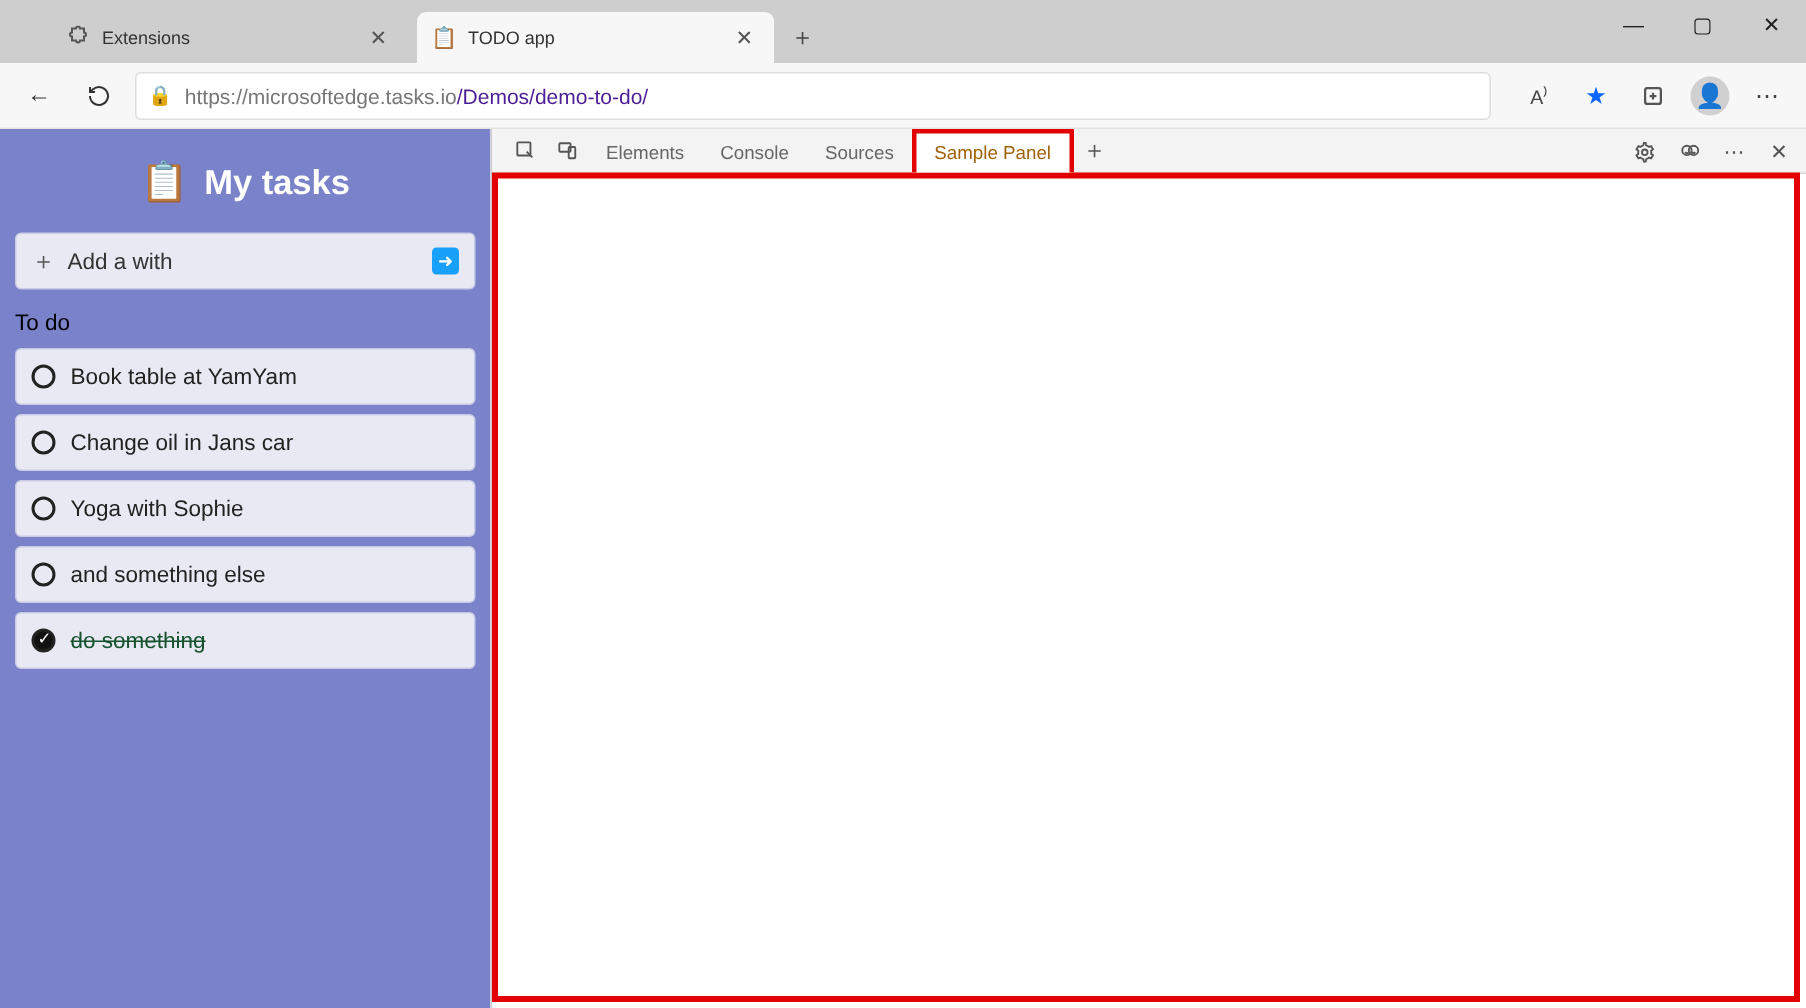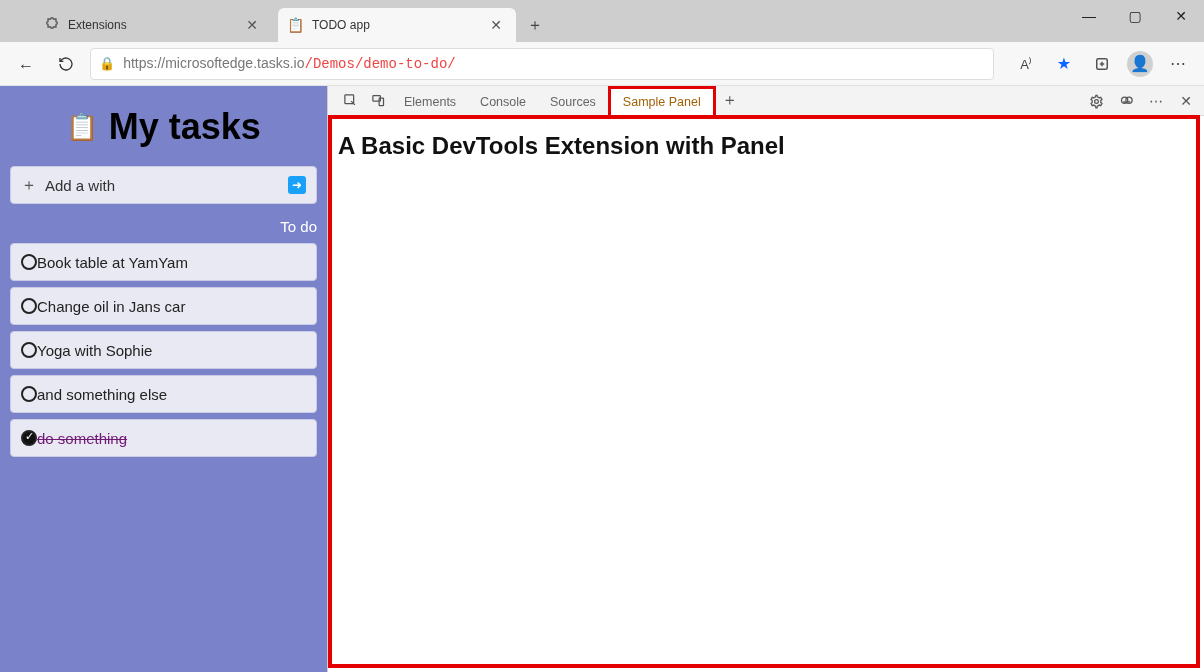--- a/index.html
+++ b/index.html
@@ -16,42 +16,42 @@
     .win-controls { position: absolute; right: 0; top: 0; height: 32px; display: flex; }
     .win-controls span { width: 46px; display: flex; align-items: center; justify-content: center; font-size: 14px; color: #222; }
 
     
     .toolbar { height: 44px; background: #f7f7f7; display: flex; align-items: center; padding: 0 10px; gap: 8px; border-bottom: 1px solid #e1e1e1; }
     .nav-btn { width: 32px; height: 32px; display: flex; align-items: center; justify-content: center; font-size: 16px; color: #333; border-radius: 4px; }
     .nav-btn.refresh svg { width:16px; height:16px; }
     .addr-wrap { flex: 1; height: 32px; background: #fff; border: 1px solid #ddd; border-radius: 4px; display: flex; align-items: center; padding: 0 8px; gap: 8px; font-size: 14px; color: #555; }
     .addr-wrap .lock { color: #666; font-size: 13px; }
     .url-host { color: #777; }
-    .url-path { color: #ef4444; font-family: Liberation Mono, monospace; }
+    .url-path { color: #4c1d95; }
     .right-icons { display: flex; align-items: center; gap: 6px; margin-left: 8px; }
     .right-icons .icon-btn { width: 32px; height: 32px; display: flex; align-items: center; justify-content: center; font-size: 16px; color: #444; border-radius: 4px; }
     .avatar { width: 26px; height: 26px; border-radius: 50%; background: #d0d0d0; display: flex; align-items: center; justify-content: center; color: #888; }
 
     
     .content { display: flex; height: calc(672px - 42px - 44px); }
 
     
     .todo-app { width: 327px; background: #7a82c9; padding: 10px; color: #222; overflow: auto; }
     .todo-title { display: flex; align-items: center; gap: 10px; justify-content: center; margin: 10px 0 18px; }
     .todo-title .icon { font-size: 26px; }
-    .todo-title h1 { font-size: 36px; font-weight: 700; color: #000000; }
+    .todo-title h1 { font-size: 23px; font-weight: 700; color: #ffffff; }
     .add-task { background: #e9e9f3; border: 1px solid #c9cbe6; border-radius: 4px; height: 38px; display: flex; align-items: center; padding: 0 10px; gap: 8px; margin-bottom: 14px; }
     .add-task .label { flex: 1; font-size: 15px; color: #333; }
     .add-task .go { width: 18px; height: 18px; background: #18a0fb; border-radius: 3px; display:flex; align-items:center; justify-content:center; color:#fff; font-size:12px; }
-    .section-label { text-align: right; font-size: 15px; color: #ffffff; margin: 6px 0 8px; }
-    .task { background: #e9e9f3; border: 1px solid #c9cbe6; border-radius: 4px; height: 38px; display: flex; align-items: center; padding: 0 10px; margin-bottom: 6px; font-size: 15px; }
+    .section-label { text-align: left; font-size: 15px; color: #000000; margin: 6px 0 8px; }
+    .task { background: #e9e9f3; border: 1px solid #c9cbe6; border-radius: 4px; height: 38px; display: flex; align-items: center; padding: 0 10px; gap: 10px; margin-bottom: 6px; font-size: 15px; }
     .task-circle { width: 16px; height: 16px; border: 2px solid #222; border-radius: 50%; flex-shrink:0; }
     .task-circle.done { background: #111; position: relative; }
     .task-circle.done::after { content: "✓"; color: #fff; font-size: 11px; position: absolute; top: -2px; left: 2px; }
-    .task.done span.lbl { text-decoration: line-through; color: #701a75; }
+    .task.done span.lbl { text-decoration: line-through; color: #14532d; }
 
     
     .devtools { flex: 1; background: #fff; display: flex; flex-direction: column; border-left: 1px solid #ccc; }
     .dt-tabs { height: 30px; background: #f3f3f3; border-bottom: 1px solid #d9d9d9; display: flex; align-items: stretch; padding-left: 8px; position: relative; }
     .dt-icon { width: 28px; display: flex; align-items: center; justify-content: center; color: #555; }
     .dt-tab { padding: 0 12px; display: flex; align-items: center; font-size: 12.5px; color: #666; border-top: 2px solid transparent; }
     .dt-tab.active { color: #a16207; background: #fff; border: 3px solid #e30000; border-bottom: none; position: relative; z-index: 5; }
     .dt-right { position: absolute; right: 6px; top: 0; height: 30px; display: flex; align-items: center; gap: 6px; }
     .dt-right span { width: 24px; display:flex; align-items:center; justify-content:center; color:#555; font-size:14px; }
 
@@ -184,17 +184,16 @@
               <circle cx="16" cy="10" r="5"></circle>
               <path d="M8 9h.01M10 9h.01M15 9h.01M17 9h.01M7 12c1 1 3 1 4 0M14 12c1 1 3 1 4 0"></path>
             </svg>
         </span>
         <span>⋯</span>
         <span>✕</span>
       </div>
     </div>
     <div class="dt-panel-wrap">
       <div class="dt-panel-outline"></div>
-      <div class="dt-panel-content">A Basic DevTools Extension with Panel</div>
     </div>
   </div>
 
 </div>
 
 </body></html>

